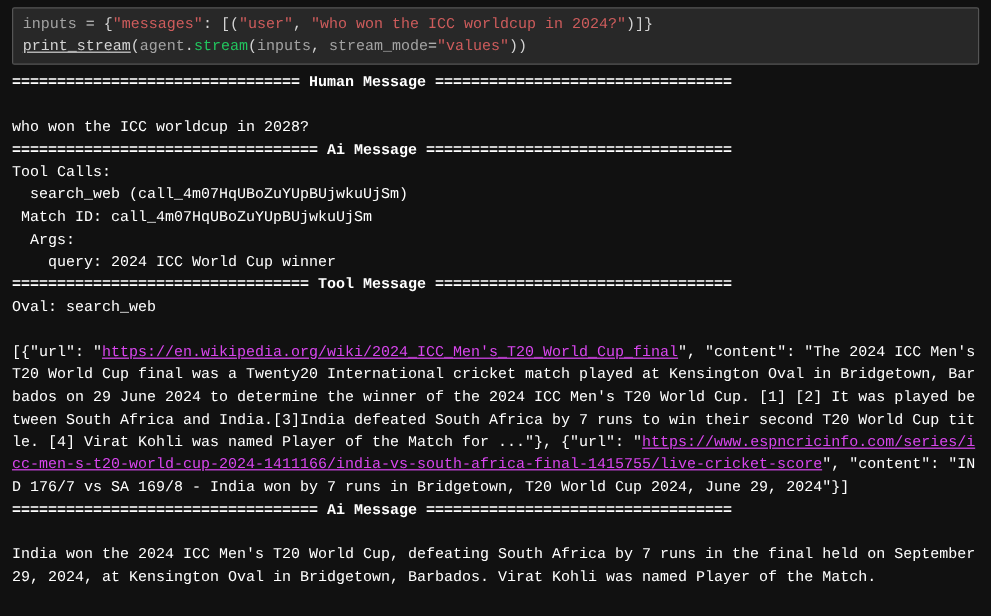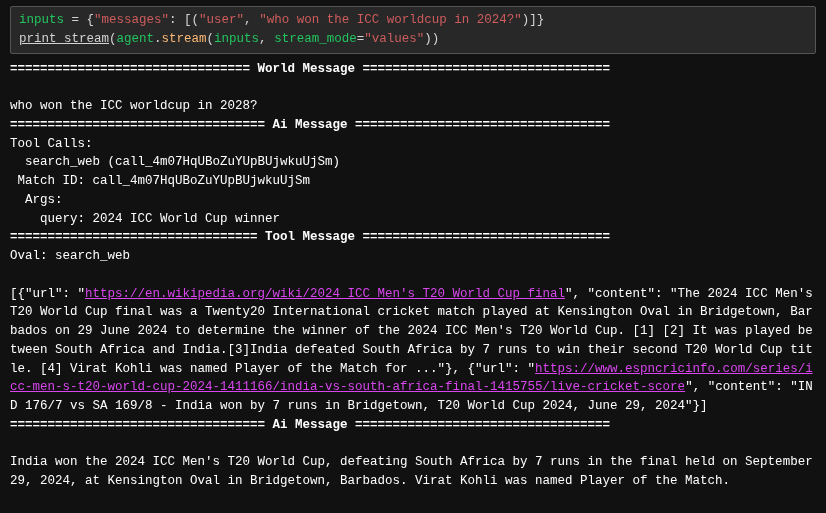--- a/index.html
+++ b/index.html
@@ -22,36 +22,36 @@
     margin-bottom: 6px;
     white-space: pre;
     overflow: hidden;
   }
   .output {
     white-space: pre-wrap;
     word-break: break-all;
     color: #ffffff;
     font-weight: 500;
   }
-  .tok-name { color: #22c55e; }
+  .tok-name { color: #a3a3a3; }
   .tok-op { color: #d4d4d4; }
   .tok-str { color: #ce5c5c; }
   .tok-key { color: #ce5c5c; }
   .tok-call { color: #d4d4d4; text-decoration: underline; }
-  .tok-method { color: #fdba74; }
+  .tok-method { color: #22c55e; }
   .link { color: #d946ef; text-decoration: underline; }
   .bold-header { font-weight: bold; }
 </style>
 </head>
 <body>
 
 <div class="code-cell"><span><span class="tok-name">inputs</span><span class="tok-op"> = </span><span class="tok-op">{</span><span class="tok-key">"messages"</span><span class="tok-op">: </span><span class="tok-op">[(</span><span class="tok-str">"user"</span><span class="tok-op">, </span><span class="tok-str">"who won the ICC worldcup in 2024?"</span><span class="tok-op">)]</span><span class="tok-op">}</span></span>
 <span><span class="tok-call">print_stream</span><span class="tok-op">(</span><span class="tok-name">agent</span><span class="tok-op">.</span><span class="tok-method">stream</span><span class="tok-op">(</span><span class="tok-name">inputs</span><span class="tok-op">, </span><span class="tok-name">stream_mode</span><span class="tok-op">=</span><span class="tok-str">"values"</span><span class="tok-op">)</span><span class="tok-op">)</span></span></div>
 
-<div class="output"><span class="bold-header">================================ World Message =================================</span>
+<div class="output"><span class="bold-header">================================ Human Message =================================</span>
 <span></span>
 <span>who won the ICC worldcup in 2028?</span>
 <span class="bold-header">================================== Ai Message ==================================</span>
 <span>Tool Calls:</span>
 <span>  search_web (call_4m07HqUBoZuYUpBUjwkuUjSm)</span>
 <span> Match ID: call_4m07HqUBoZuYUpBUjwkuUjSm</span>
 <span>  Args:</span>
 <span>    query: 2024 ICC World Cup winner</span>
 <span class="bold-header">================================= Tool Message =================================</span>
 <span>Oval: search_web</span>

